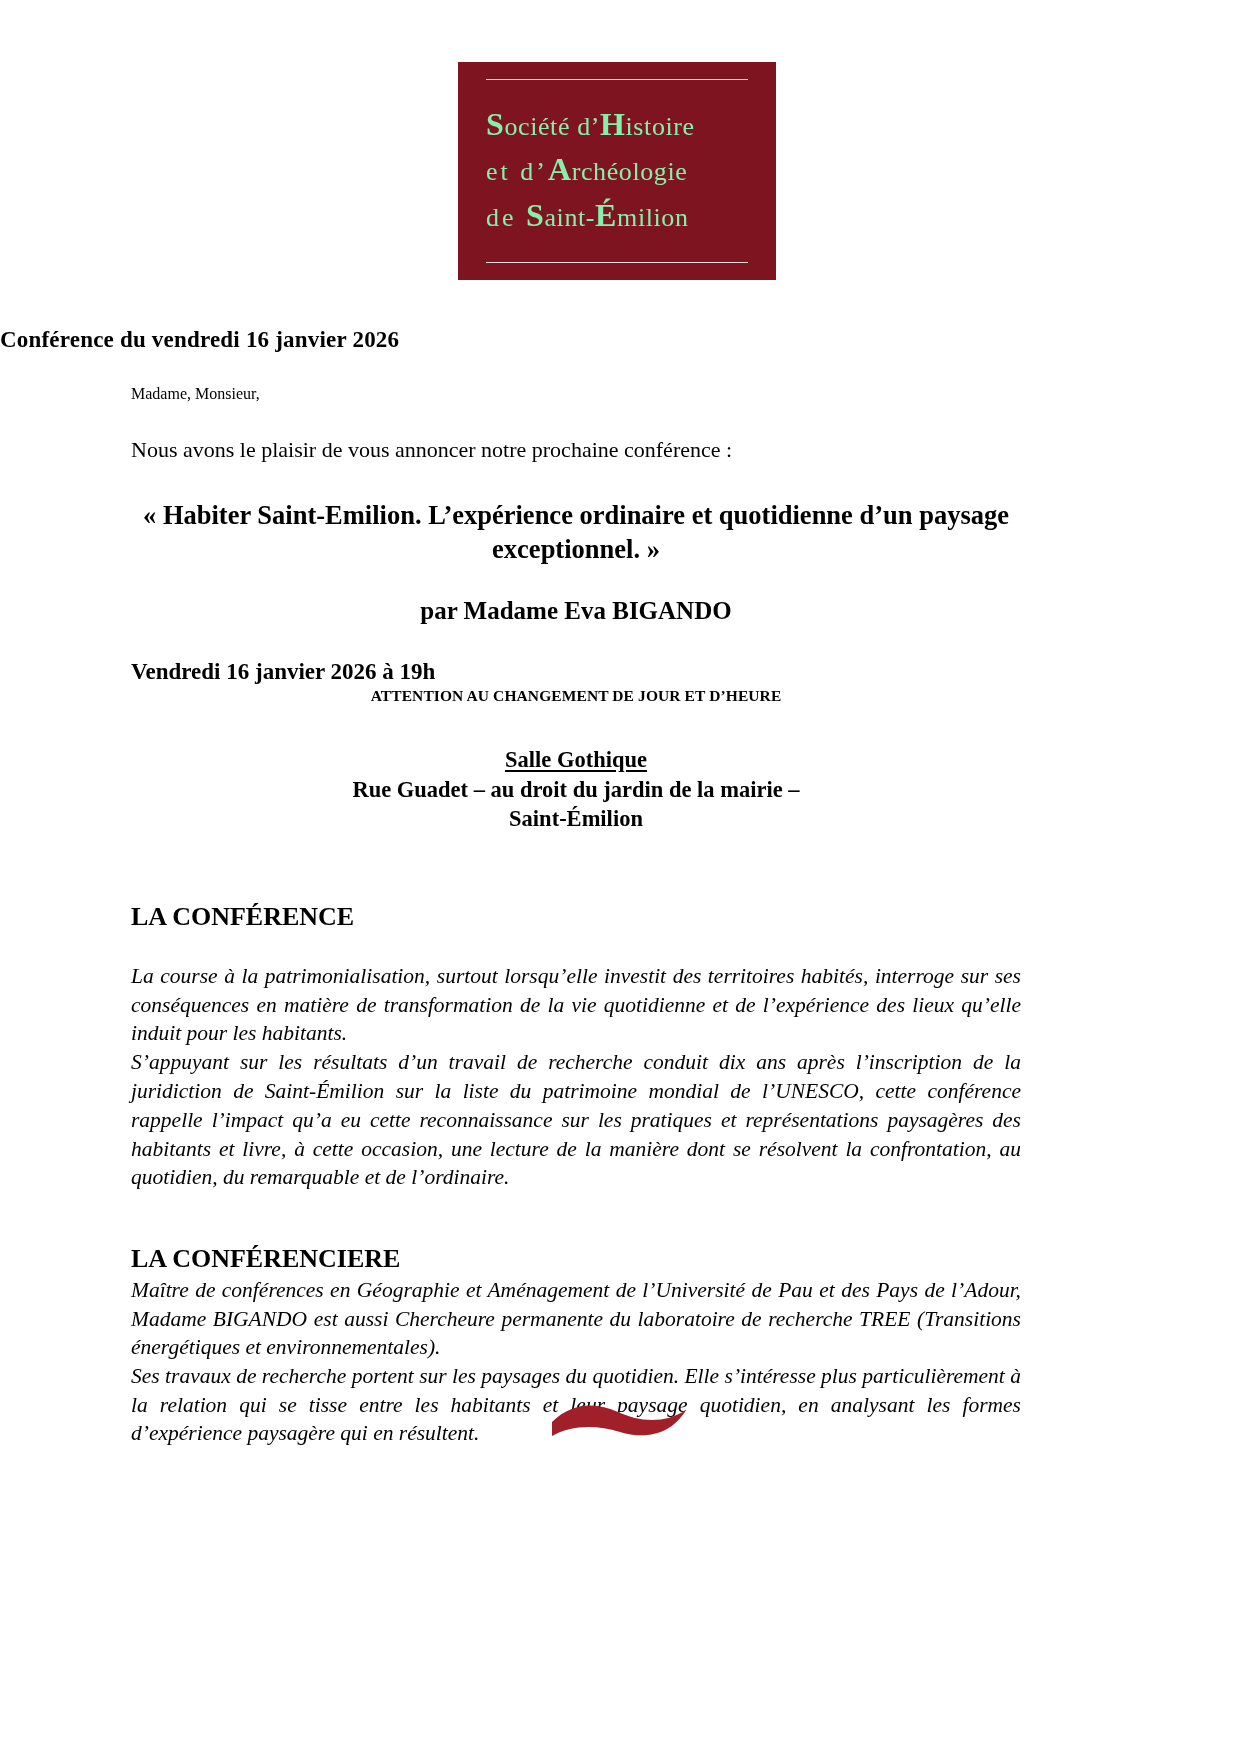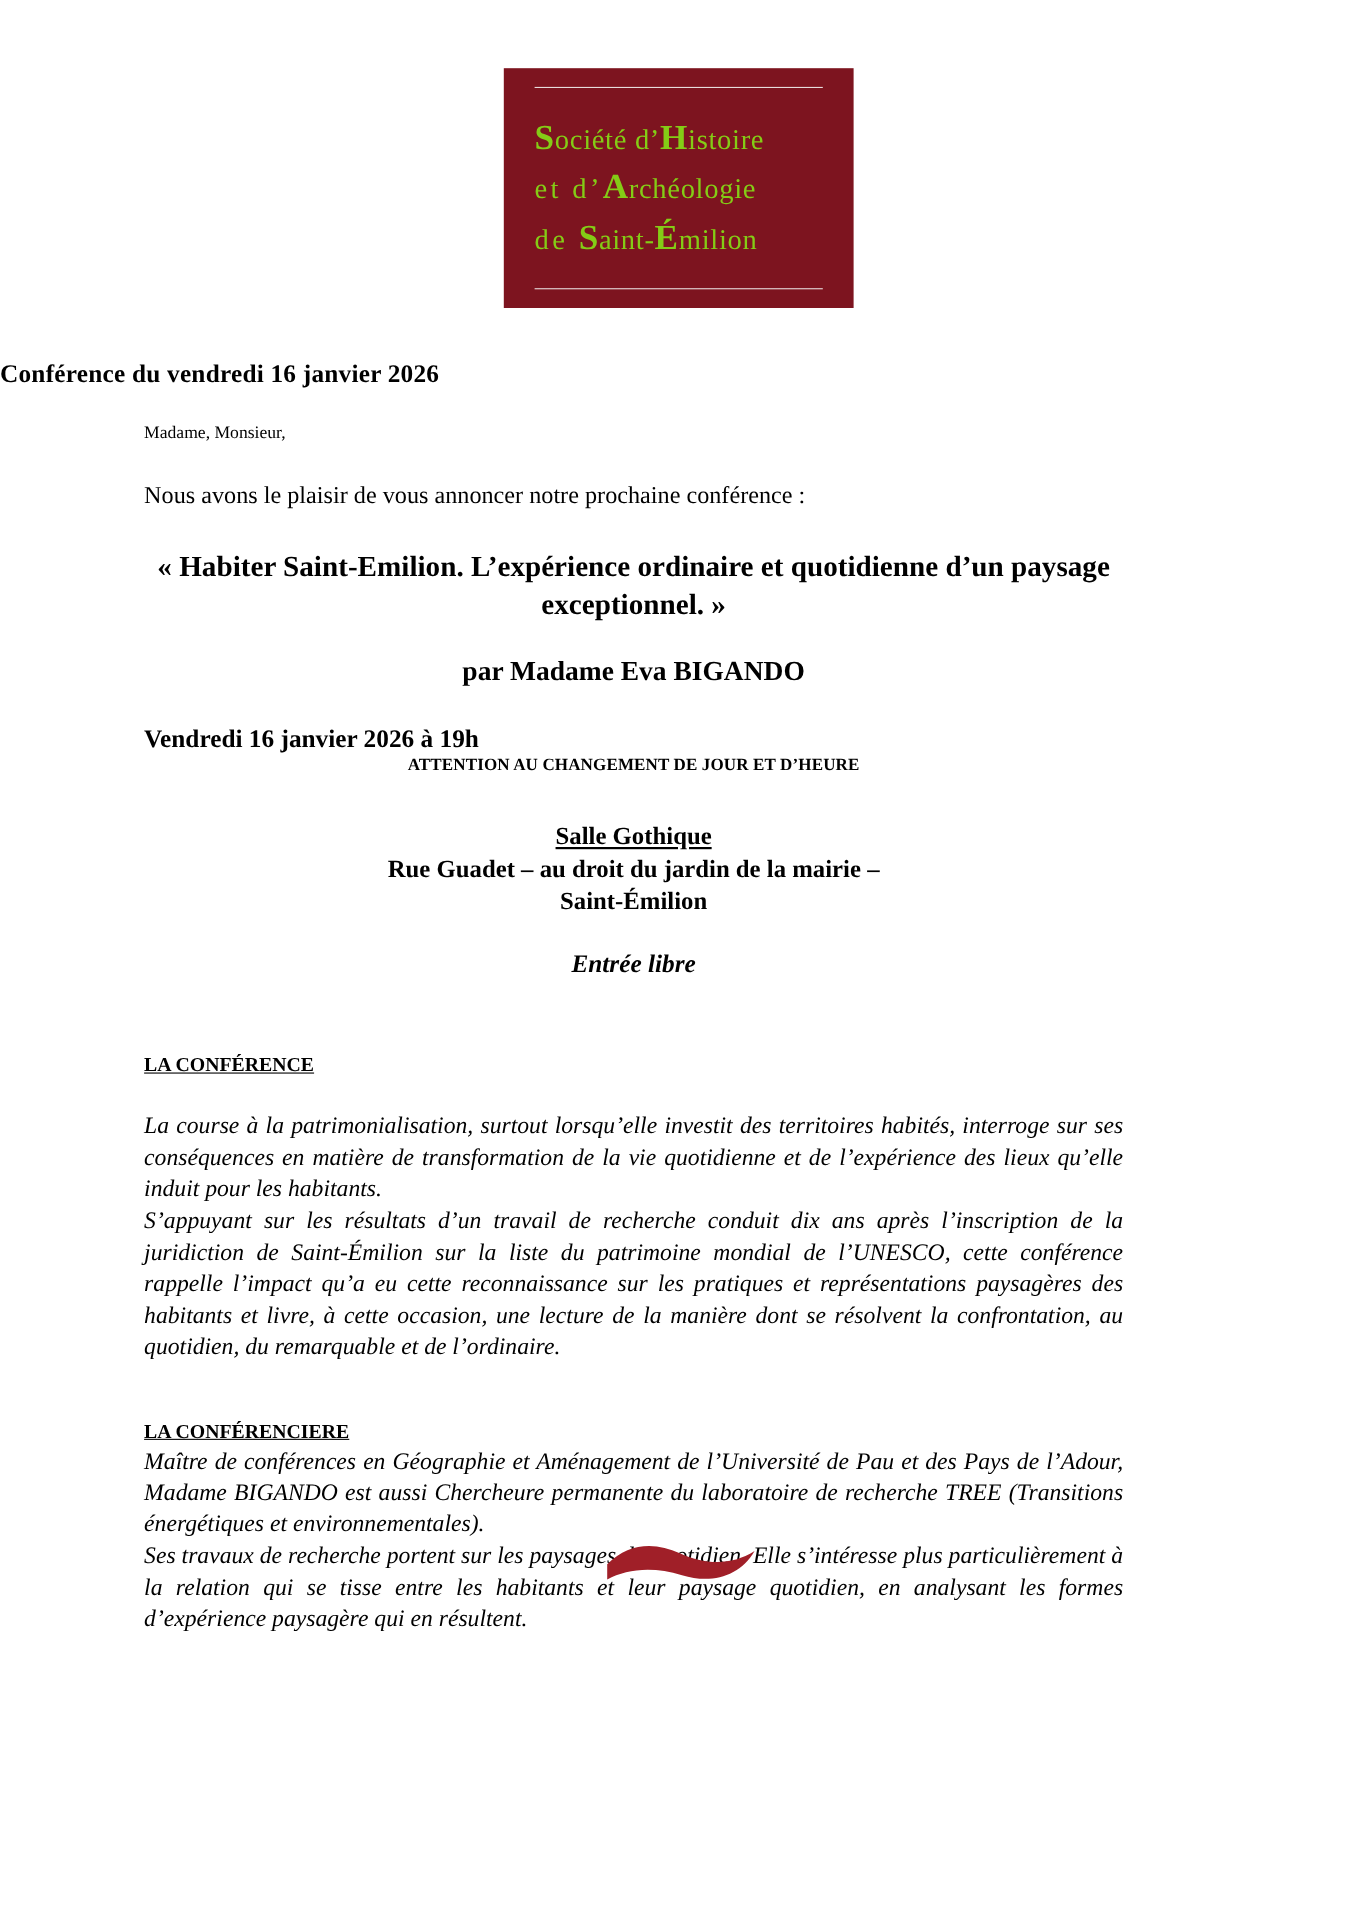--- a/index.html
+++ b/index.html
@@ -42,21 +42,21 @@
     height: 1px;
     background: #e8dcdc;
     margin: 0;
   }
   .logo-rule.top { margin-bottom: 22px; }
   .logo-rule.bottom { margin-top: 24px; }
   .logo-lines {
     display: block;
   }
   .logo-line {
-    color: #84cc16;
+    color: #86efac;
     font-family: "Liberation Serif", "DejaVu Serif", serif;
     font-size: 26px;
     line-height: 1.42;
     letter-spacing: 0.6px;
     white-space: nowrap;
   }
   .logo-line .cap {
     font-size: 32px;
     font-weight: bold;
   }
@@ -129,24 +129,23 @@
   }
   .free-entry {
     text-align: center;
     font-size: 23px;
     font-weight: bold;
     font-style: italic;
     margin: 30px 0 0 0;
   }
 
   .section-head {
-    font-size: 18px;
+    font-size: 26px;
     font-weight: bold;
     margin: 68px 0 0 0;
-    text-decoration: underline;
   }
   .section-head.second {
     margin: 52px 0 0 0;
   }
 
   .abstract {
     font-style: italic;
     font-size: 21.5px;
     line-height: 1.34;
     text-align: justify;
@@ -207,21 +206,20 @@
 
     <div class="datetime">Vendredi 16 janvier 2026 à 19h</div>
     <div class="attention" style="color: #000000;">ATTENTION AU CHANGEMENT DE JOUR ET D’HEURE</div>
 
     <div class="venue-block">
       <div class="venue-name">Salle Gothique</div>
       <div>Rue Guadet – au droit du jardin de la mairie –</div>
       <div>Saint-Émilion</div>
     </div>
 
-    <div class="free-entry">Entrée libre</div>
 
     <div class="section-head">LA CONFÉRENCE</div>
 
     <div class="abstract">
       <p>La course à la patrimonialisation, surtout lorsqu’elle investit des territoires habités, interroge sur ses conséquences en matière de transformation de la vie quotidienne et de l’expérience des lieux qu’elle induit pour les habitants.</p>
       <p>S’appuyant sur les résultats d’un travail de recherche conduit dix ans après l’inscription de la juridiction de Saint-Émilion sur la liste du patrimoine mondial de l’UNESCO, cette conférence rappelle l’impact qu’a eu cette reconnaissance sur les pratiques et représentations paysagères des habitants et livre, à cette occasion, une lecture de la manière dont se résolvent la confrontation, au quotidien, du remarquable et de l’ordinaire.</p>
     </div>
 
     <div class="section-head second">LA CONFÉRENCIERE</div>
 

